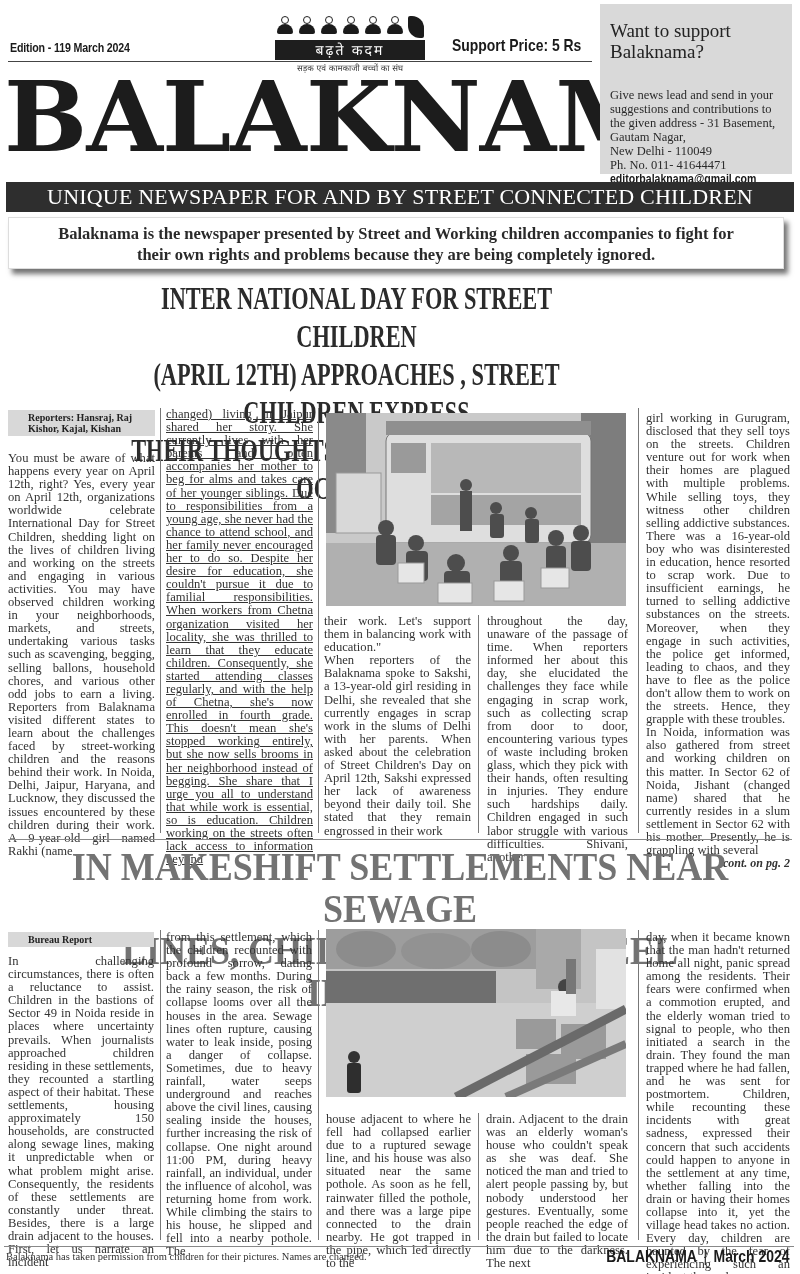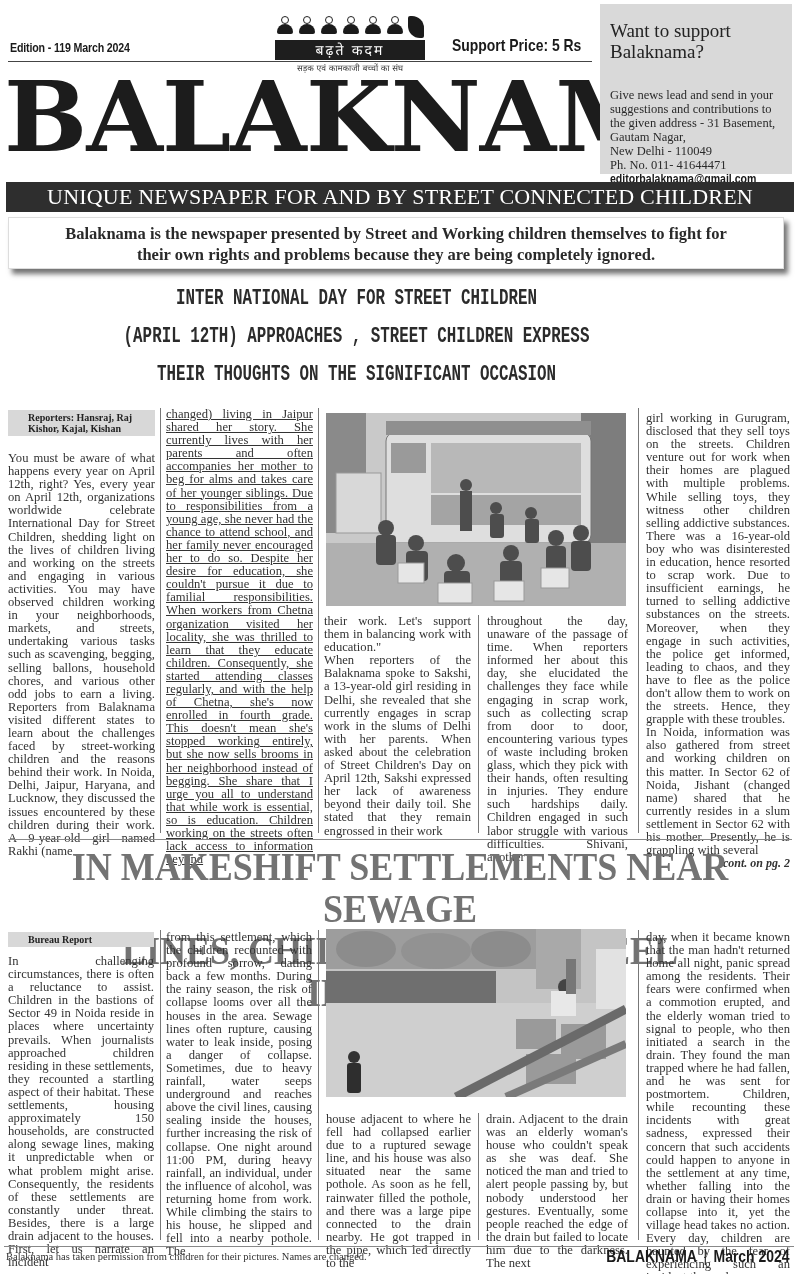--- a/index.html
+++ b/index.html
@@ -24,21 +24,21 @@
 
   .support { position: absolute; left: 600px; top: 4px; width: 192px; height: 170px; background: #d9d9d9; padding: 16px 10px; }
   .support h2 { font-family: "Liberation Serif", serif; font-weight: normal; font-size: 19px; line-height: 21px; color: #222; }
   .support p { font-size: 12.5px; line-height: 14px; margin-top: 26px; color: #2a2a2a; }
   .support .line { display: block; }
   .support .email { font-family: "Liberation Sans", sans-serif; font-weight: bold; font-size: 12px; transform: scaleX(0.88); transform-origin: left; display: block; color: #1a1a1a; }
 
   .tagline { position: absolute; left: 6px; top: 182px; width: 788px; height: 30px; background: #2e2e2e; color: #fff; text-align: center; font-family: "Liberation Serif", serif; font-size: 22px; line-height: 30px; letter-spacing: 0.2px; }
   .mission { position: absolute; left: 8px; top: 217px; width: 776px; height: 52px; background: #fff; box-shadow: 4px 5px 5px rgba(0,0,0,0.55); border: 1px solid #ddd; text-align: center; font-family: "Liberation Serif", serif; font-weight: bold; font-size: 16.5px; line-height: 21px; padding-top: 5px; color: #2a2a2a; }
 
-  .headline1 { position: absolute; left: 0; top: 280px; width: 713px; text-align: center; font-family: Liberation Mono, monospace; font-weight: bold; font-size: 22px; line-height: 38px; color: #2b2b2b; }
+  .headline1 { position: absolute; left: 0; top: 280px; width: 713px; text-align: center; font-family: Liberation Serif, serif; font-weight: bold; font-size: 31px; line-height: 38px; color: #2b2b2b; }
   .headline1 span { display: block; transform: scaleX(0.72); }
 
   
   .col { position: absolute; font-size: 12.6px; line-height: 13.1px; text-align: justify; color: #333; }
   .col p { margin: 0; }
   .vrule { position: absolute; width: 1px; background: #777; }
   .hrule { position: absolute; height: 1px; background: #888; }
   .byline { position: absolute; background: #d8d8d8; font-family: "Liberation Serif", serif; font-weight: bold; font-size: 10px; line-height: 11px; color: #222; padding: 2px 20px; }
   .cont { display: block; text-align: right; font-weight: bold; font-style: italic; font-size: 12px; }
 
@@ -113,21 +113,21 @@
     <span class="line">Give news lead and send in your suggestions and contributions to the given address - 31 Basement, Gautam Nagar,</span>
     <span class="line">New Delhi - 110049</span>
     <span class="line">Ph. No. 011- 41644471</span>
     <span class="email">editorbalaknama@gmail.com</span>
   </p>
 </div>
 
 <div class="tagline">UNIQUE NEWSPAPER  FOR AND BY STREET CONNECTED CHILDREN</div>
 
 <div class="mission">
-  <div>Balaknama is the newspaper presented by Street and Working children themselves to fight for</div>
+  <div>Balaknama is the newspaper presented by Street and Working children accompanies to fight for</div>
   <div>their own rights and problems because they are being completely ignored.</div>
 </div>
 
 <h1 class="headline1">
   <span>INTER NATIONAL DAY FOR STREET CHILDREN</span>
   <span>(APRIL 12TH) APPROACHES , STREET CHILDREN EXPRESS</span>
   <span>THEIR THOUGHTS ON THE SIGNIFICANT OCCASION</span>
 </h1>
 
 <div class="byline" style="left:8px; top:410px; width:147px;">Reporters: Hansraj, Raj Kishor, Kajal, Kishan</div>

